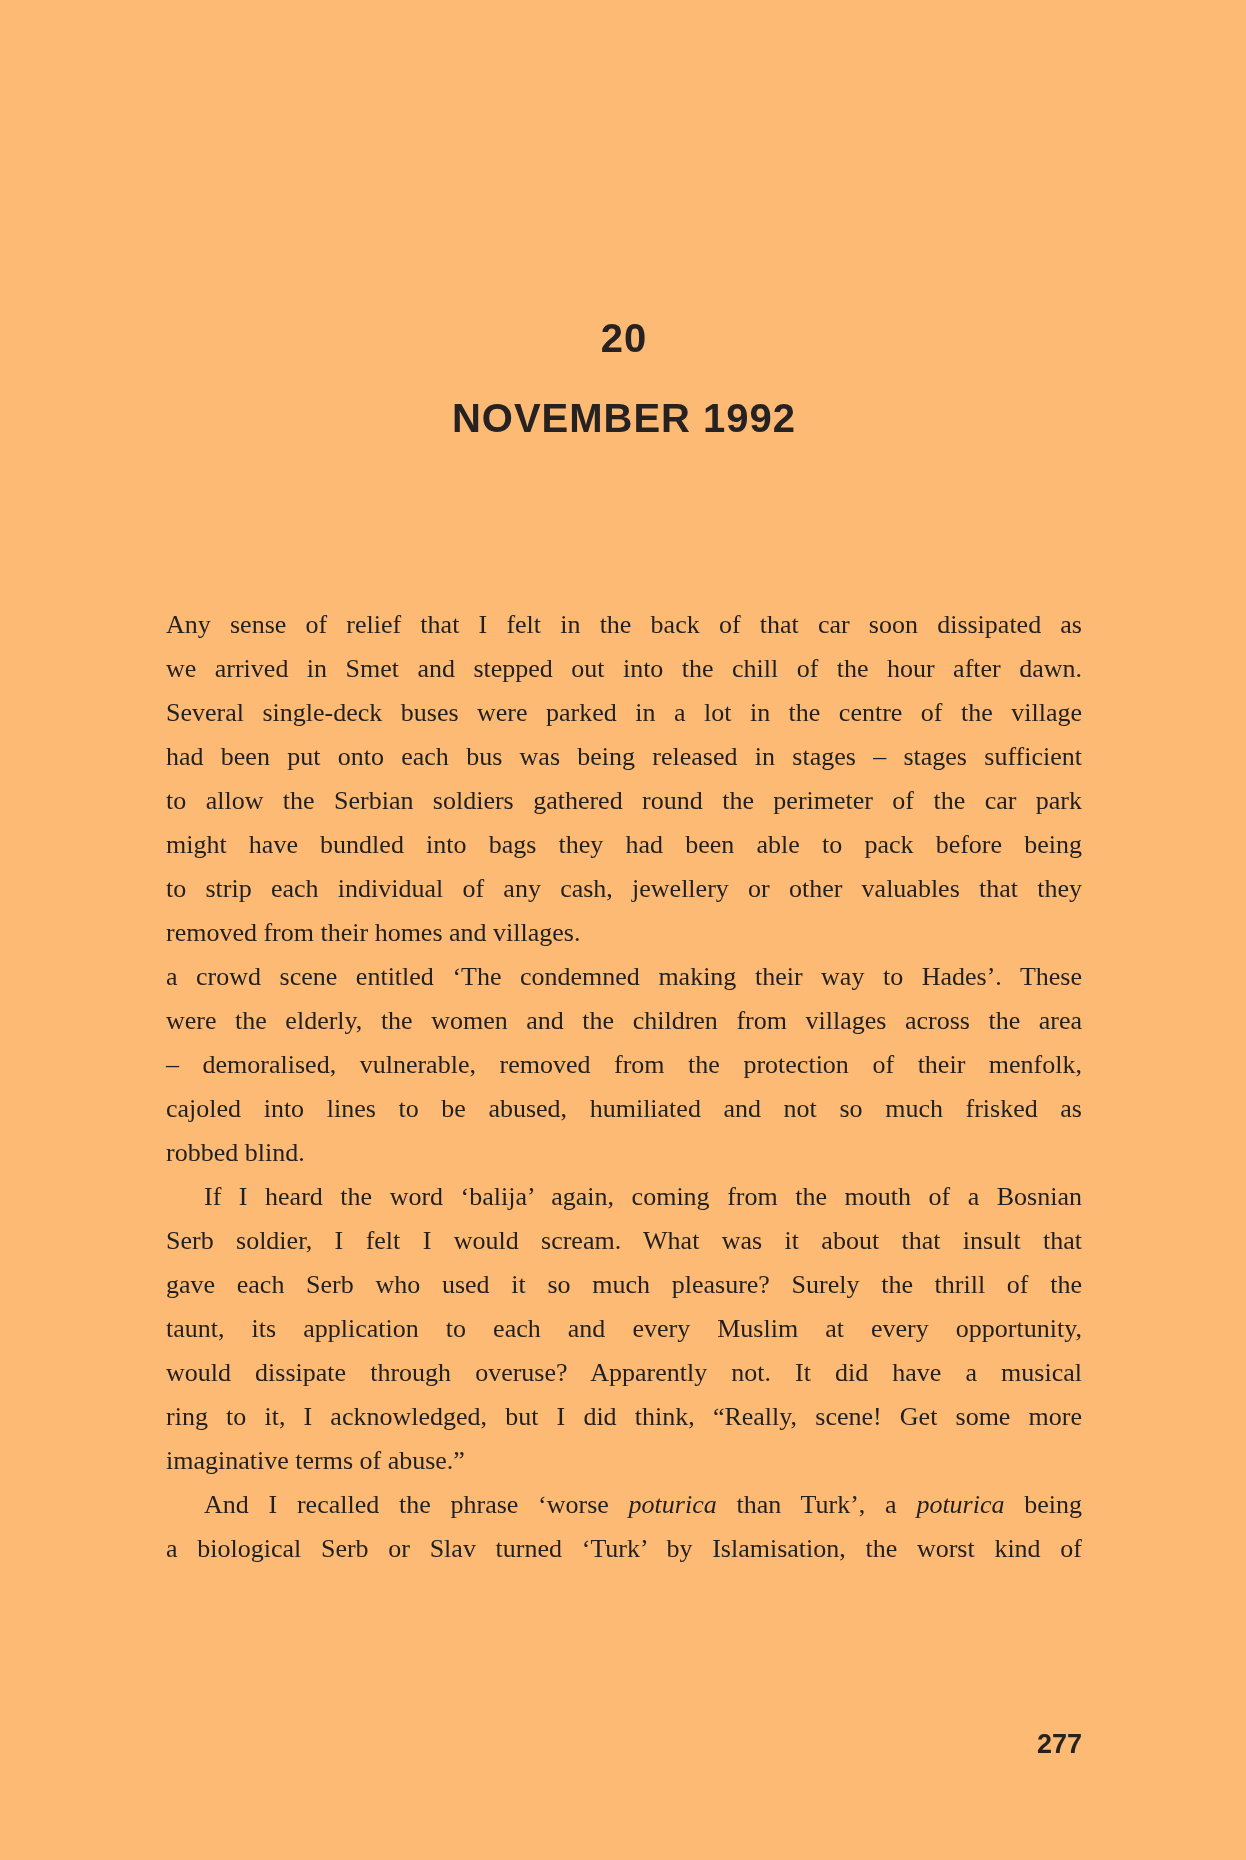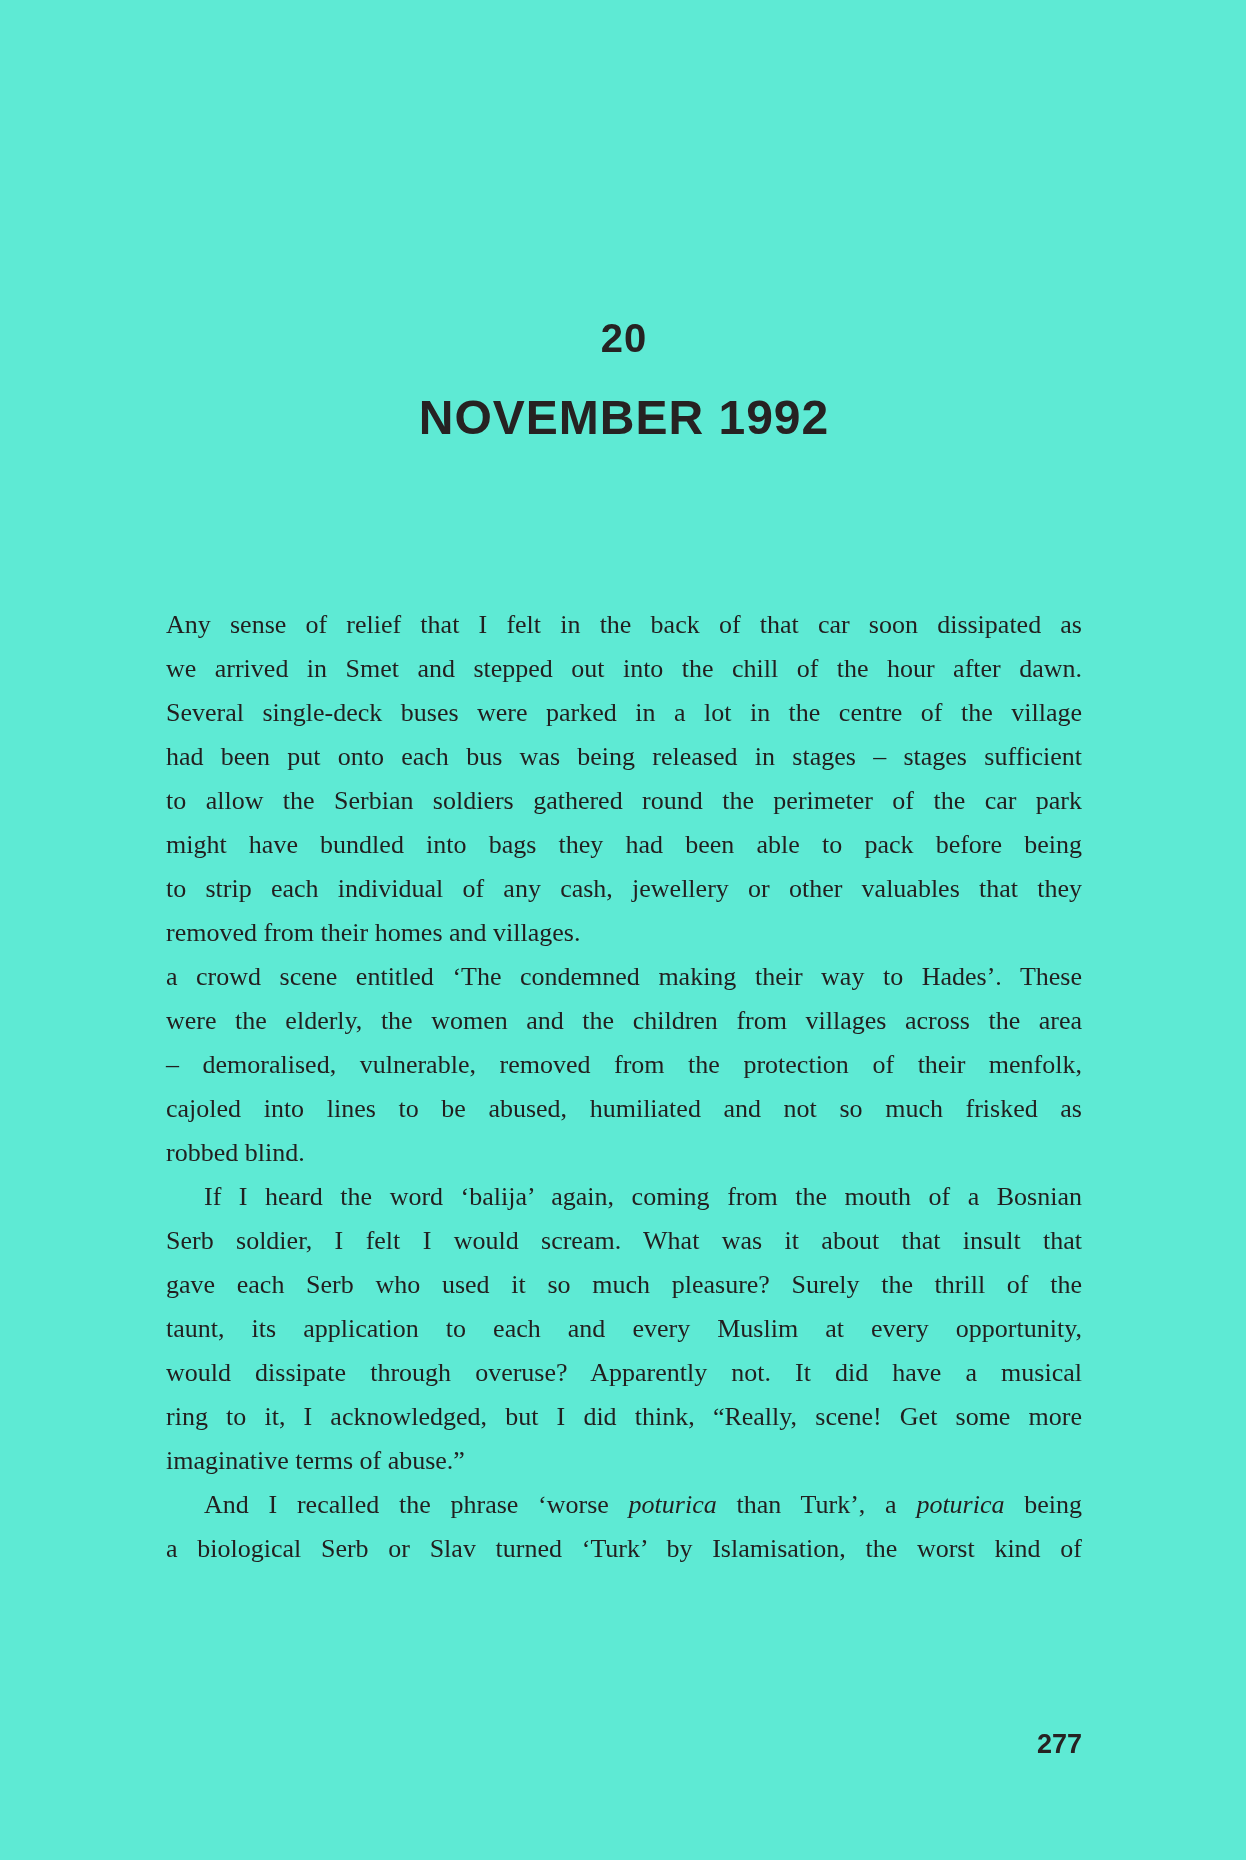--- a/index.html
+++ b/index.html
@@ -4,21 +4,21 @@
 <style>
   html, body {
     margin: 0;
     padding: 0;
     background: #ffffff;
   }
   .page {
     position: relative;
     width: 1246px;
     height: 1860px;
-    background: #5eead4;
+    background: #fdba74;
     overflow: hidden;
     font-family: "Liberation Serif", serif;
     color: #221f1f;
   }
   .chapter-number {
     position: absolute;
     top: 316px;
     left: 166px;
     width: 916px;
     text-align: center;
@@ -30,21 +30,21 @@
     color: #262222;
   }
   .chapter-title {
     position: absolute;
     top: 390px;
     left: 166px;
     width: 916px;
     text-align: center;
     font-family: "Liberation Sans", sans-serif;
     font-weight: bold;
-    font-size: 48px;
+    font-size: 40px;
     line-height: 56px;
     letter-spacing: 1px;
     color: #262222;
   }
   .body-text {
     position: absolute;
     top: 603px;
     left: 166px;
     width: 916px;
     font-size: 26px;

